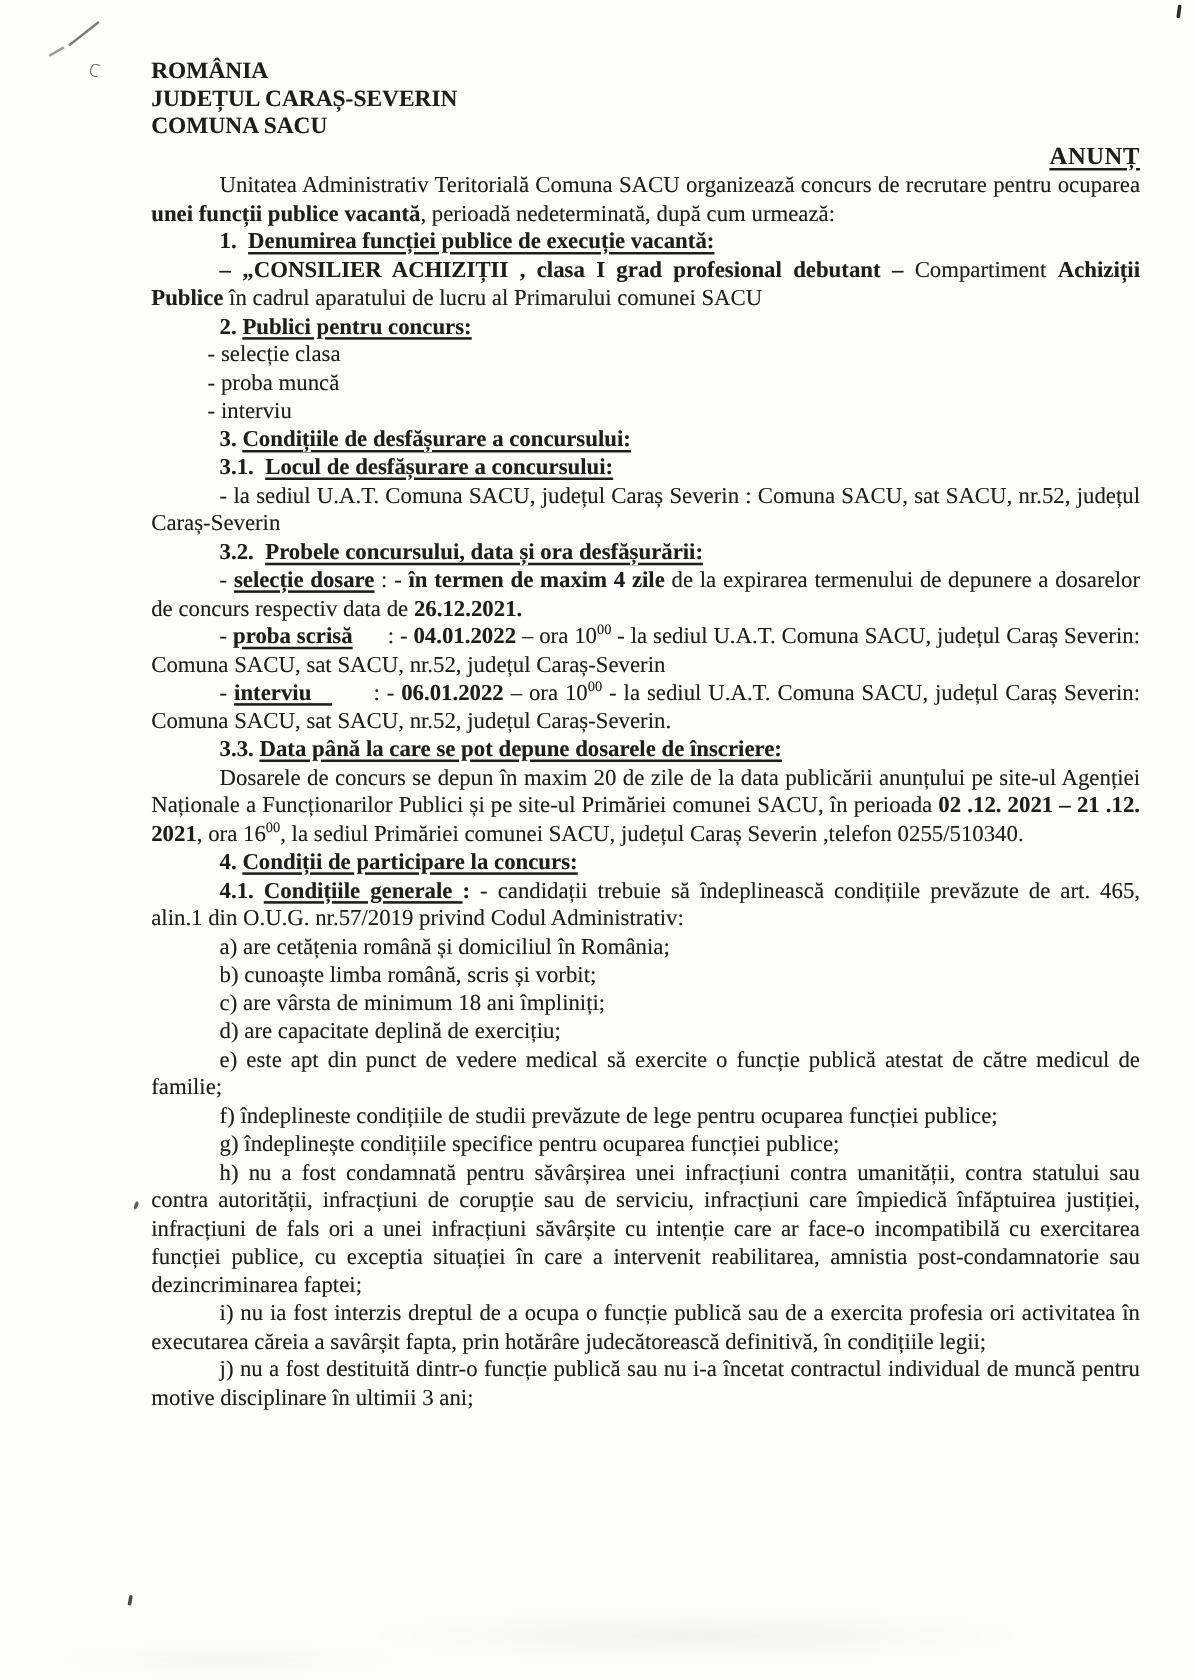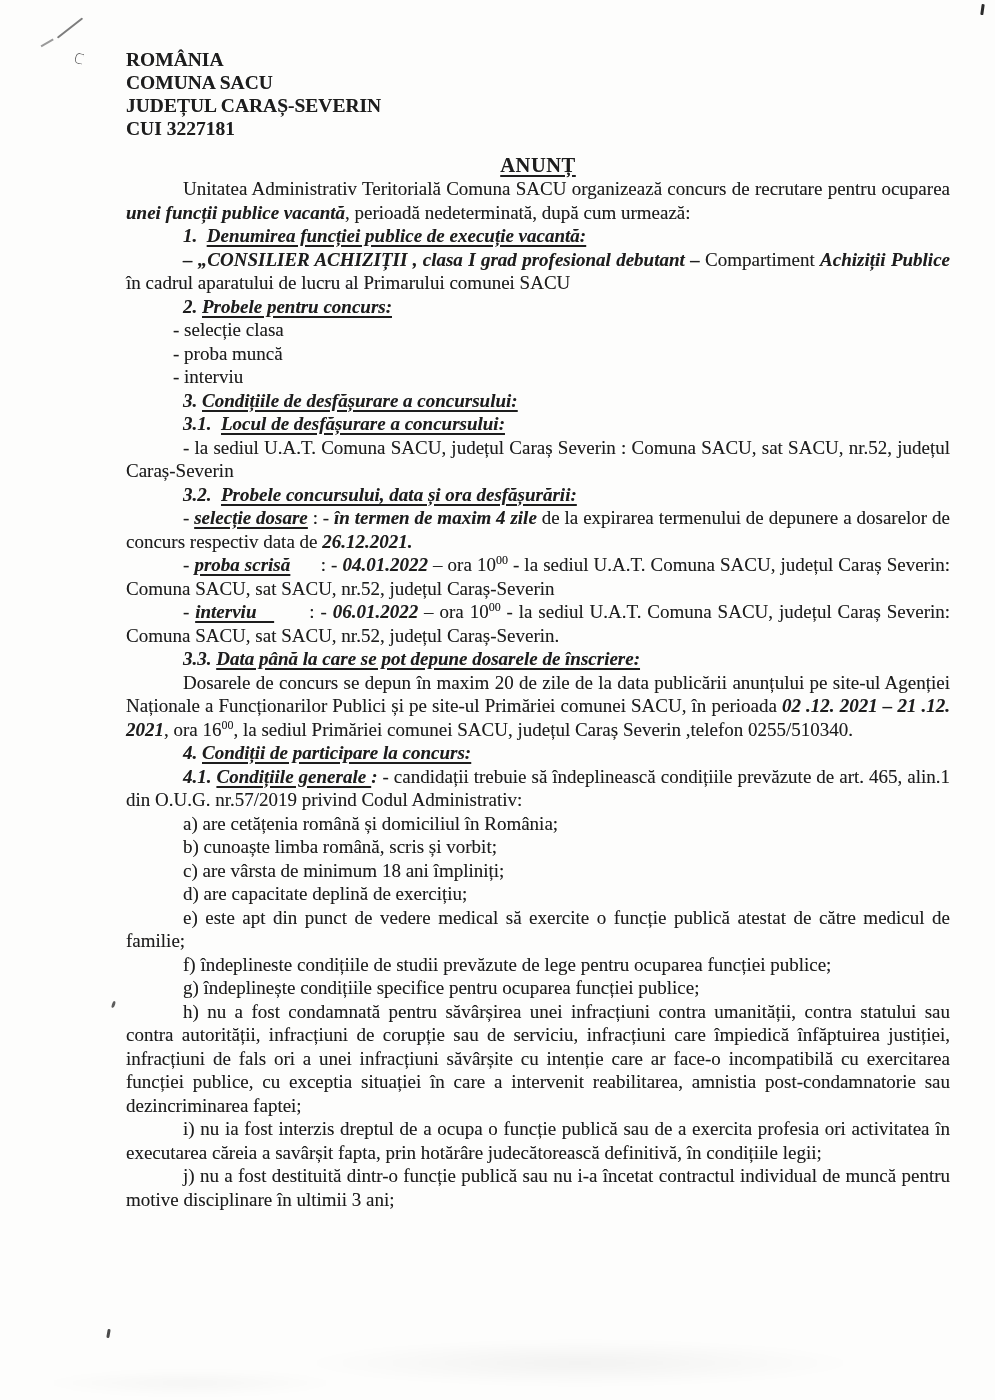--- a/index.html
+++ b/index.html
@@ -8,31 +8,31 @@
     position:relative;
     width:995px;height:1400px;
     background:var(--paper);
     overflow:hidden;
     color:var(--ink);
     font-family:"Liberation Serif","DejaVu Serif",serif;
     text-shadow:0 0 .5px rgba(10,10,10,.35);
   }
   .content{position:absolute;left:126px;top:48px;width:824px;}
   .hline{font-weight:bold;font-size:19.5px;line-height:23px;white-space:nowrap;}
-  .title-row{text-align:center;margin-top:13px;height:24px;}
+  .title-row{text-align:right;margin-top:2px;height:24px;}
   .title-text{
     font-weight:bold;font-size:20.5px;line-height:24px;letter-spacing:.5px;
     text-decoration:underline;text-decoration-thickness:2px;text-underline-offset:3px;
   }
   .blocks{font-size:19px;line-height:23.5px;}
   .blocks p{margin:0;text-align:justify;}
   p.ind{text-indent:57px;}
   p.ind2{text-indent:47px;}
   .g16{margin-top:16px}.g18{margin-top:18px}.g20{margin-top:20px}.g24{margin-top:24px}
-  .b{font-weight:bold;font-style:italic;}
+  .b{font-weight:bold;}
   .u{text-decoration:underline;text-decoration-thickness:2px;text-underline-offset:3px;}
   .blocks sup{font-size:12px;line-height:0;vertical-align:super;letter-spacing:0;}
   
   .artifact{position:absolute;pointer-events:none;}
   .a-slash{left:54px;top:27px;width:32px;height:2px;background:#7d7d7d;transform:rotate(-38deg);border-radius:2px;}
   .a-slash2{left:40px;top:42px;width:14px;height:1.5px;background:#9a9a9a;transform:rotate(-30deg);}
   .a-curl{left:75px;top:53px;width:7px;height:9px;border:1.6px solid #6a6a6a;border-right:none;border-radius:60% 0 0 60%;transform:rotate(12deg);}
   .a-tick-tr{left:981px;top:4px;width:2.5px;height:11px;background:#2c2c2c;transform:rotate(8deg);border-radius:1px;}
   .a-comma{left:112px;top:1001px;width:3px;height:7px;background:#5d5d5d;border-radius:50% 50% 60% 40%;transform:rotate(18deg);}
   .a-apos{left:107px;top:1329px;width:2.5px;height:9px;background:#4a4a4a;border-radius:2px;transform:rotate(10deg);}
@@ -50,34 +50,33 @@
   <div class="artifact a-tick-tr"></div>
   <div class="artifact a-comma"></div>
   <div class="artifact a-apos"></div>
   <div class="artifact a-blob1"></div>
   <div class="artifact a-blob2"></div>
 
   <div class="content">
 
     <header>
       <div class="hline">ROMÂNIA</div>
+      <div class="hline">JUDEȚUL CARAȘ-SEVERIN</div>
       <div class="hline">COMUNA SACU</div>
-      <div class="hline">JUDEȚUL CARAȘ-SEVERIN</div>
-      <div class="hline">CUI 3227181</div>
     </header>
 
     <div class="title-row">
       <span class="title-text">ANUNȚ</span>
     </div>
 
     <main class="blocks">
         <p class="ind g20"><span>Unitatea Administrativ Teritorială Comuna SACU organizează concurs de recrutare pentru ocuparea </span><span class="b">unei funcții publice vacantă</span><span>, perioadă nedeterminată, după cum urmează:</span></p>
         <p class="ind g24"><span class="b">1.&nbsp;&nbsp;</span><span class="b u">Denumirea funcției publice de execuție vacantă:</span></p>
         <p class="ind"><span class="b">– „CONSILIER ACHIZIȚII , clasa I grad profesional debutant –</span><span> Compartiment </span><span class="b">Achiziții Publice</span><span> în cadrul aparatului de lucru al Primarului comunei SACU</span></p>
-        <p class="ind g18"><span class="b">2. </span><span class="b u">Probele pentru concurs:</span></p>
+        <p class="ind g18"><span class="b">2. </span><span class="b u">Publici pentru concurs:</span></p>
         <p class="ind2"><span>- selecție clasa</span></p>
         <p class="ind2"><span>- proba muncă</span></p>
         <p class="ind2"><span>- interviu</span></p>
         <p class="ind g18"><span class="b">3. </span><span class="b u">Condițiile de desfășurare a concursului:</span></p>
         <p class="ind"><span class="b">3.1.&nbsp;&nbsp;</span><span class="b u">Locul de desfășurare a concursului:</span></p>
         <p class="ind"><span>- la sediul U.A.T. Comuna SACU, județul Caraș Severin : Comuna SACU, sat SACU, nr.52, județul Caraș-Severin</span></p>
         <p class="ind"><span class="b">3.2.&nbsp;&nbsp;</span><span class="b u">Probele concursului, data și ora desfășurării:</span></p>
         <p class="ind"><span>- </span><span class="b u">selecție dosare</span><span> : - </span><span class="b">în termen de maxim 4 zile</span><span> de la expirarea termenului de depunere a dosarelor de concurs respectiv data de </span><span class="b">26.12.2021.</span></p>
         <p class="ind"><span>- </span><span class="b u">proba scrisă</span><span>&nbsp;&nbsp;&nbsp;&nbsp;&nbsp; : - </span><span class="b">04.01.2022</span><span> – ora 10</span><sup>00</sup><span> - la sediul U.A.T. Comuna SACU, județul Caraș Severin: Comuna SACU, sat SACU, nr.52, județul Caraș-Severin</span></p>
         <p class="ind"><span>- </span><span class="b u">interviu&nbsp;&nbsp;&nbsp;</span><span>&nbsp;&nbsp;&nbsp;&nbsp;&nbsp; : - </span><span class="b">06.01.2022</span><span> – ora 10</span><sup>00</sup><span> - la sediul U.A.T. Comuna SACU, județul Caraș Severin: Comuna SACU, sat SACU, nr.52, județul Caraș-Severin.</span></p>

